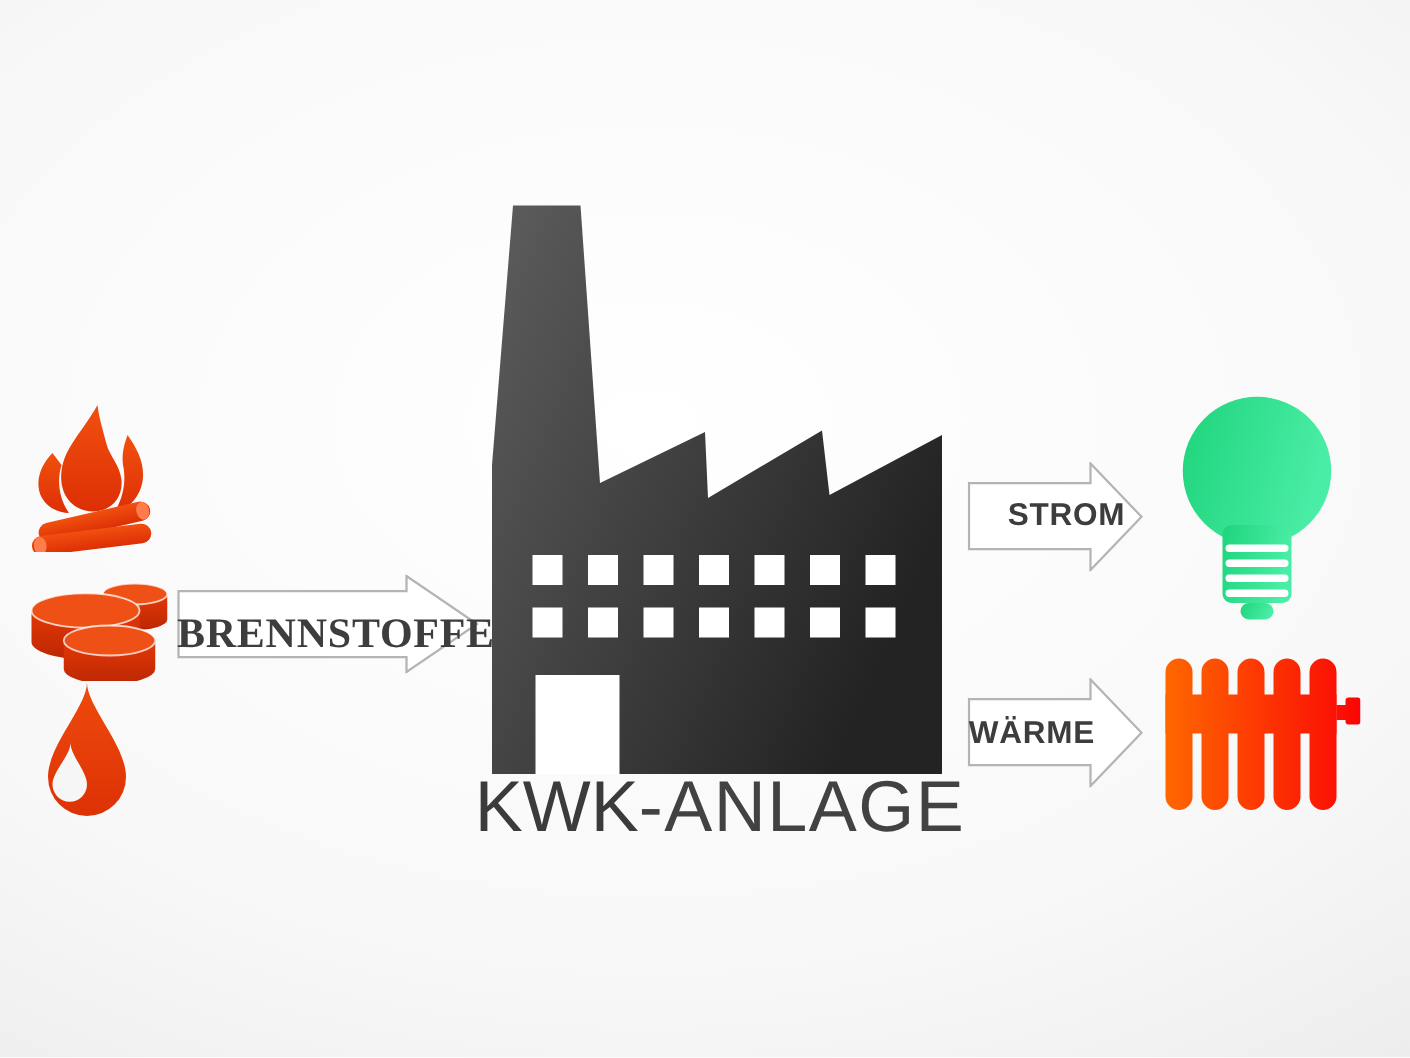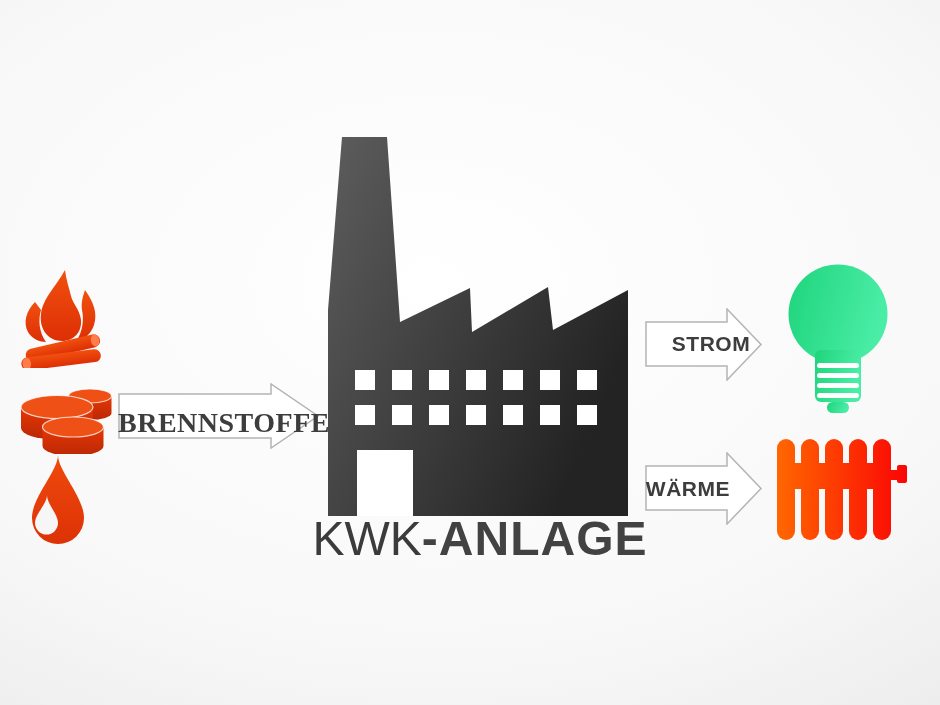--- a/index.html
+++ b/index.html
@@ -14,21 +14,21 @@
     letter-spacing:.5px;line-height:1;white-space:nowrap;
   }
   .lbl-brennstoffe{left:118px;top:409px;width:168px;font-size:28px;font-family:Liberation Serif, serif;}
   .lbl-strom{left:668px;top:333px;width:86px;font-size:21px;}
   .lbl-waerme{left:644px;top:478px;width:86px;font-size:21px;text-align:right;}
   .plant-title{
     position:absolute;left:290px;top:515px;width:380px;text-align:center;
     font-size:48px;line-height:1;color:#3b3b3b;white-space:nowrap;
   }
   .plant-title .t-bold{font-weight:400;}
-  .plant-title .t-rest{font-weight:700;color:#424242;letter-spacing:1px;}
+  .plant-title .t-rest{font-weight:400;color:#424242;letter-spacing:1px;}
   svg{display:block;}
 </style>
 </head>
 <body>
 
 <div class="canvas">
 
   <svg class="abs" style="left:15px;top:268px;" width="95" height="100" viewBox="0 0 95 100" aria-hidden="true">
     <defs>
       <linearGradient id="gfire" x1="0" y1="0" x2="0" y2="1">

